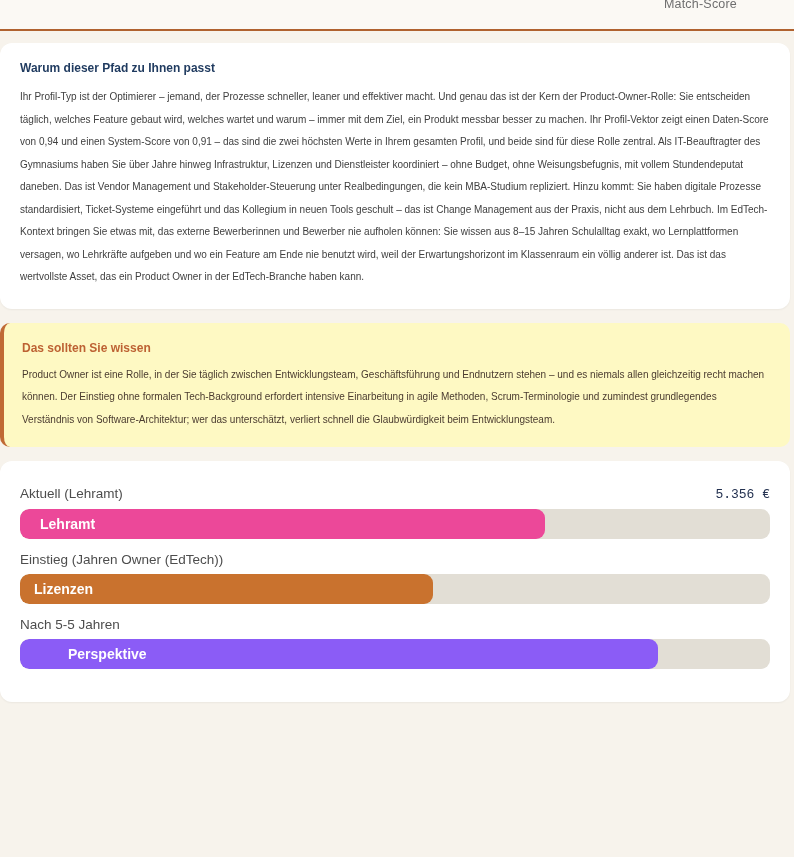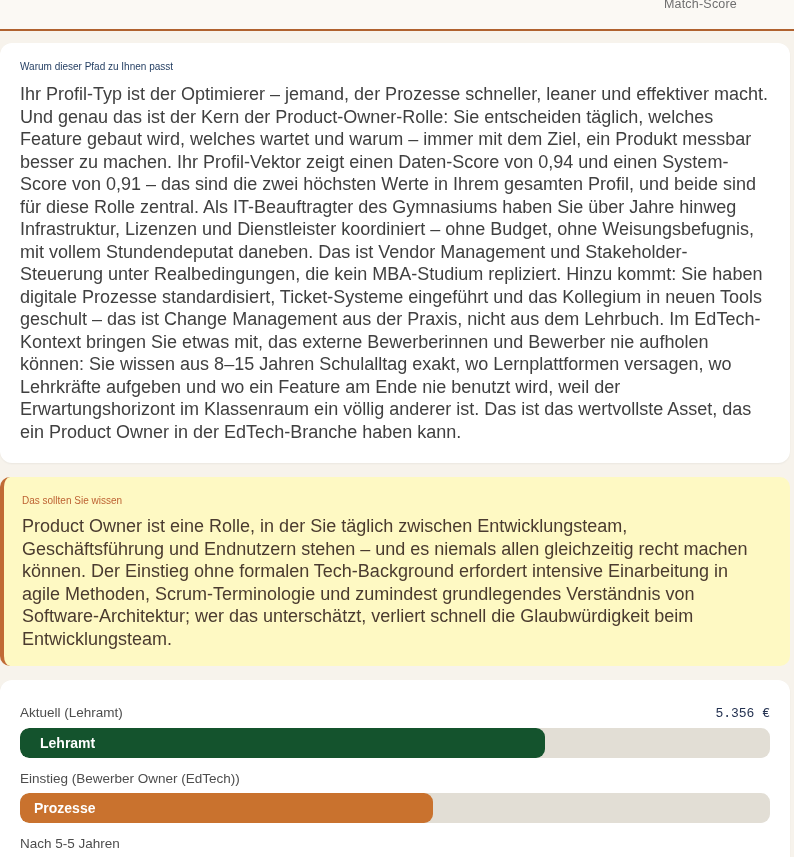--- a/index.html
+++ b/index.html
@@ -35,27 +35,27 @@
     padding: 12px 4px 0 0;
   }
   .card {
     background: #ffffff;
     border-radius: 12px;
     box-shadow: 0 1px 2px rgba(0,0,0,0.05);
     padding: 18px 20px 20px 20px;
     margin-bottom: 14px;
   }
   .card-title {
-    font-size: 10px;
-    font-weight: normal;
+    font-size: 12px;
+    font-weight: bold;
     color: #1f3a5f;
     margin-bottom: 11px;
   }
   .card-body {
-    font-size: 18px;
+    font-size: 10px;
     line-height: 22.5px;
     color: #404040;
   }
   .warning-card {
     background: #fef9c3;
     border-left: 4px solid #c06a35;
     border-radius: 10px;
     box-shadow: none;
     padding: 18px 20px 16px 18px;
   }
@@ -121,33 +121,33 @@
     </section>
 
     <section class="card">
 
       <div class="salary-row">
         <div class="salary-row-head">
           <span class="salary-label">Aktuell (Lehramt)</span>
           <span class="salary-value">5.356 €</span>
         </div>
         <div class="bar-track">
-          <div class="bar-fill" style="width: 70%; background: #14532d; padding-left: 20px;">
+          <div class="bar-fill" style="width: 70%; background: #ec4899; padding-left: 20px;">
             <span class="bar-label">Lehramt</span>
           </div>
         </div>
       </div>
 
       <div class="salary-row">
         <div class="salary-row-head">
-          <span class="salary-label">Einstieg (Bewerber Owner (EdTech))</span>
+          <span class="salary-label">Einstieg (Jahren Owner (EdTech))</span>
         </div>
         <div class="bar-track">
           <div class="bar-fill" style="width: 55%; background: rgb(201, 114, 46);">
-            <span class="bar-label">Prozesse</span>
+            <span class="bar-label">Lizenzen</span>
           </div>
         </div>
       </div>
 
       <div class="salary-row">
         <div class="salary-row-head">
           <span class="salary-label">Nach 5-5 Jahren</span>
         </div>
         <div class="bar-track">
           <div class="bar-fill" style="width: 85%; background: #8b5cf6; padding-left: 48px;">

